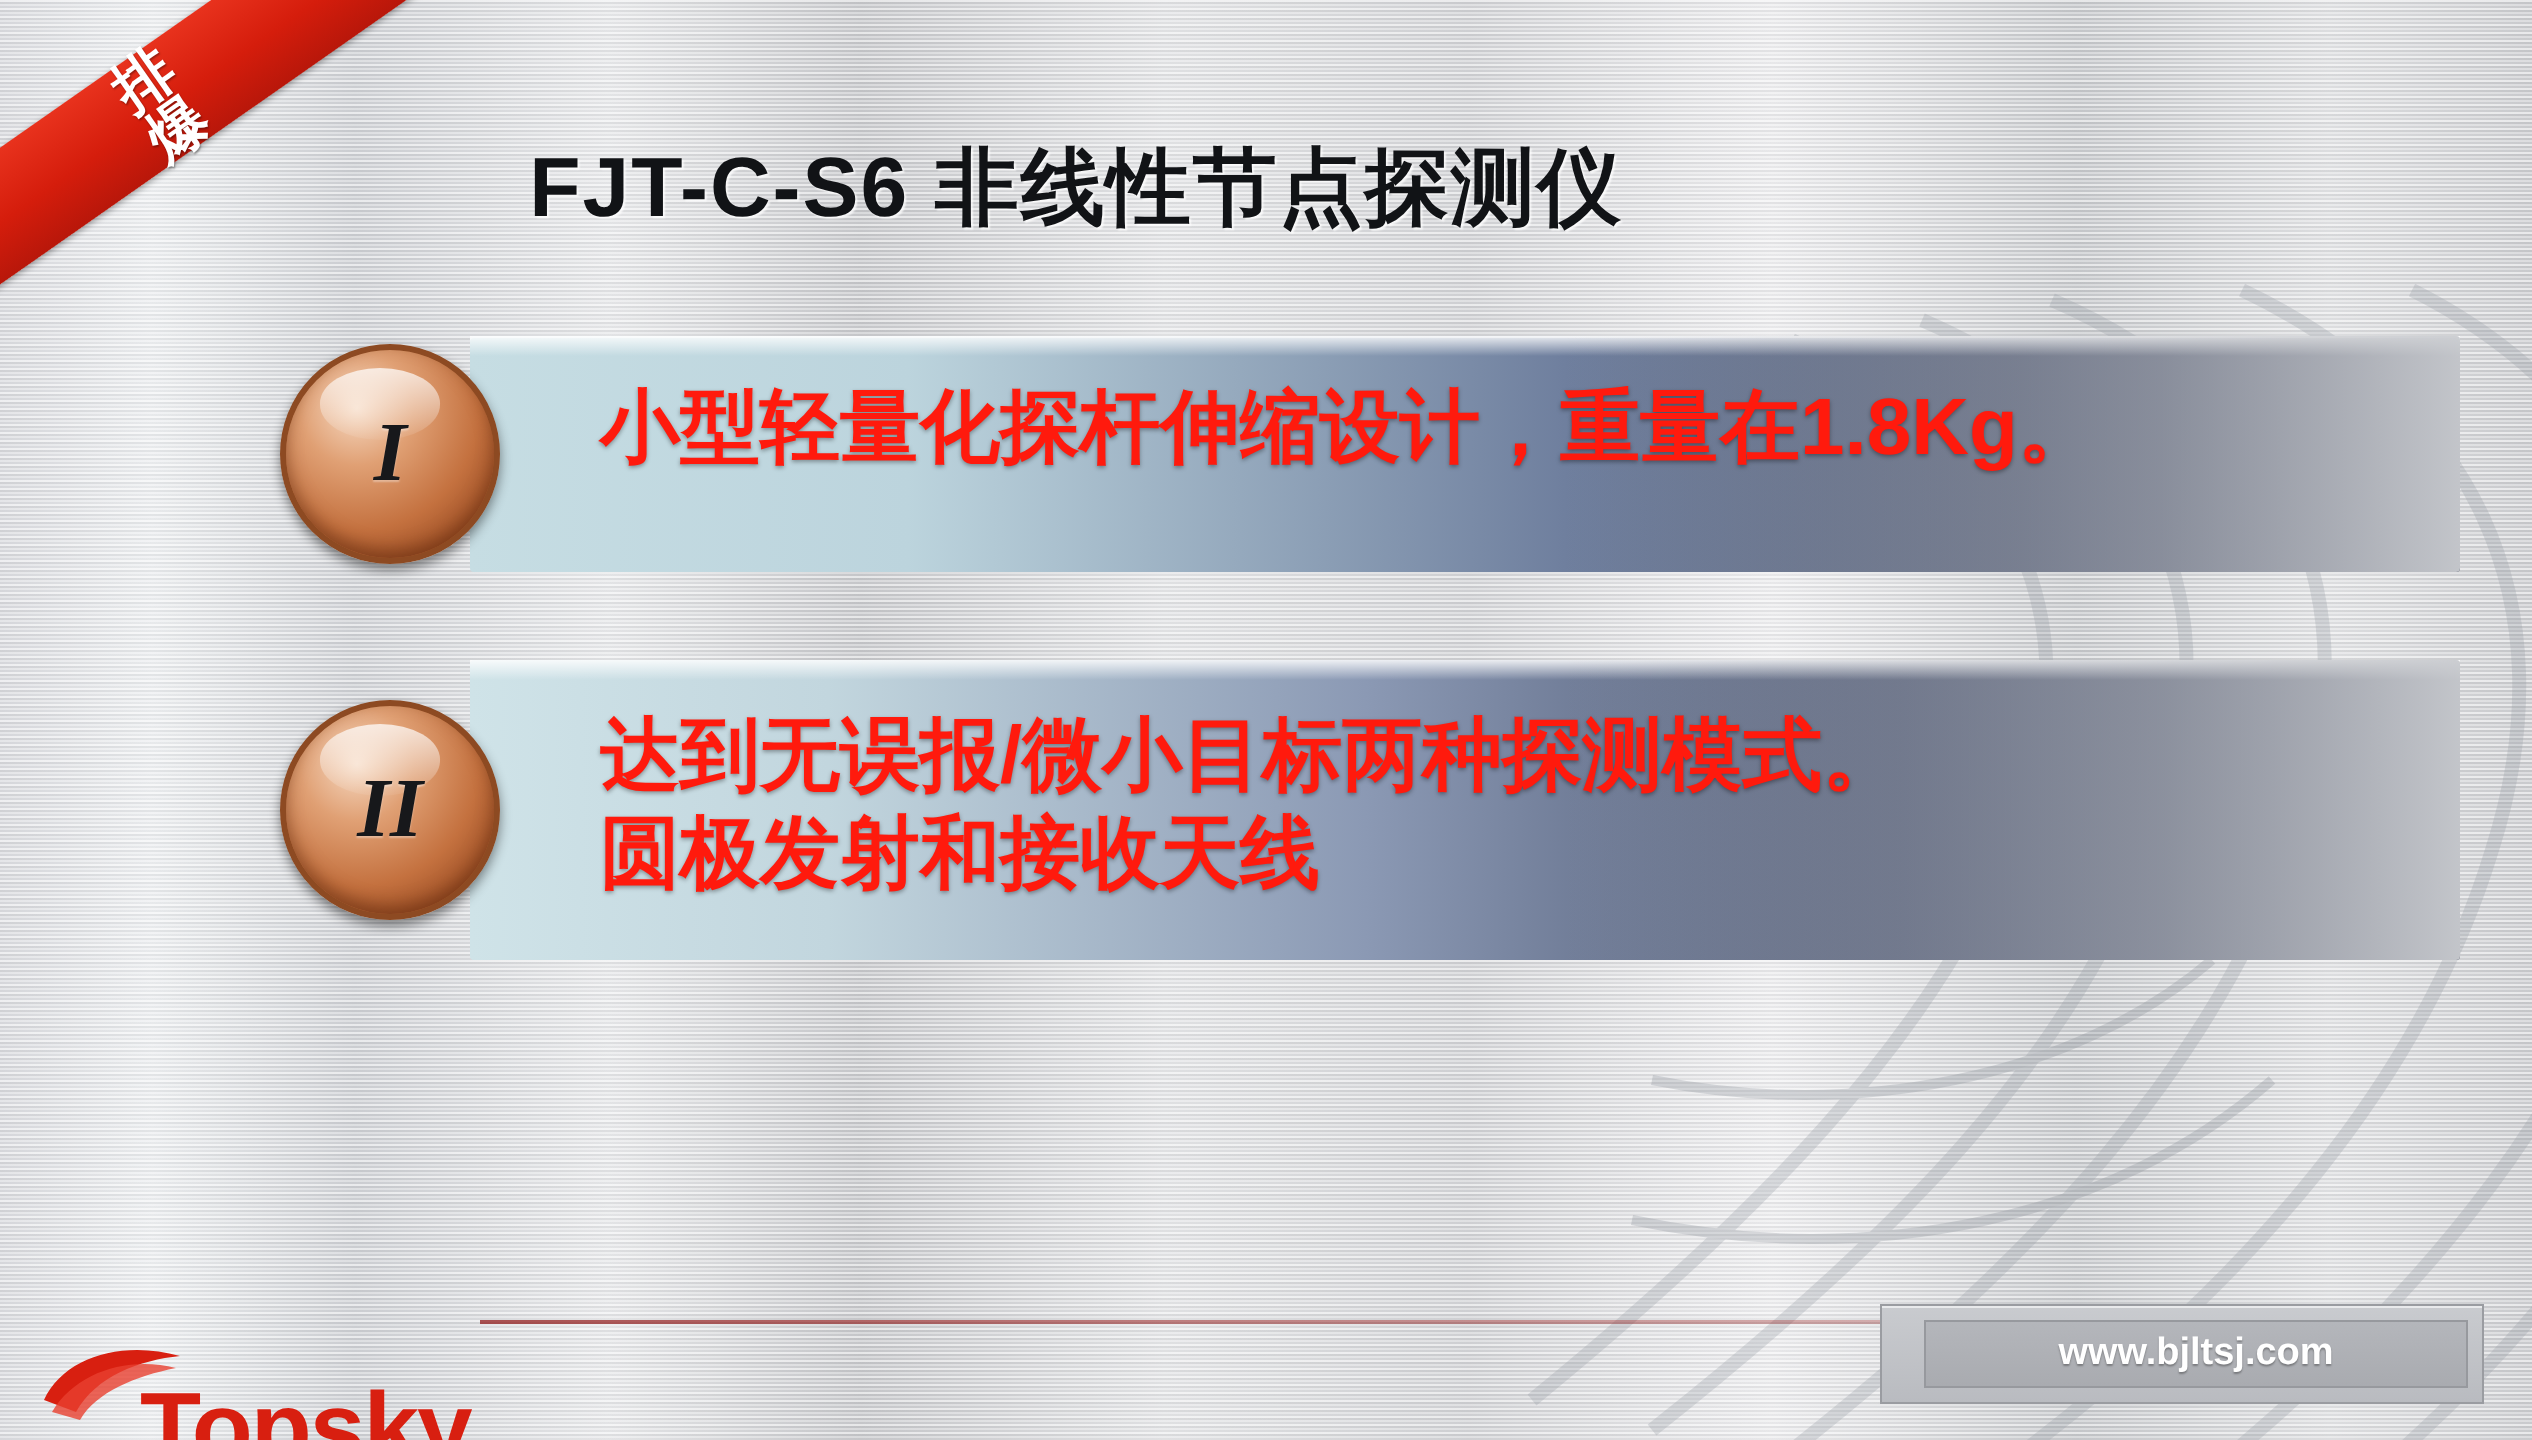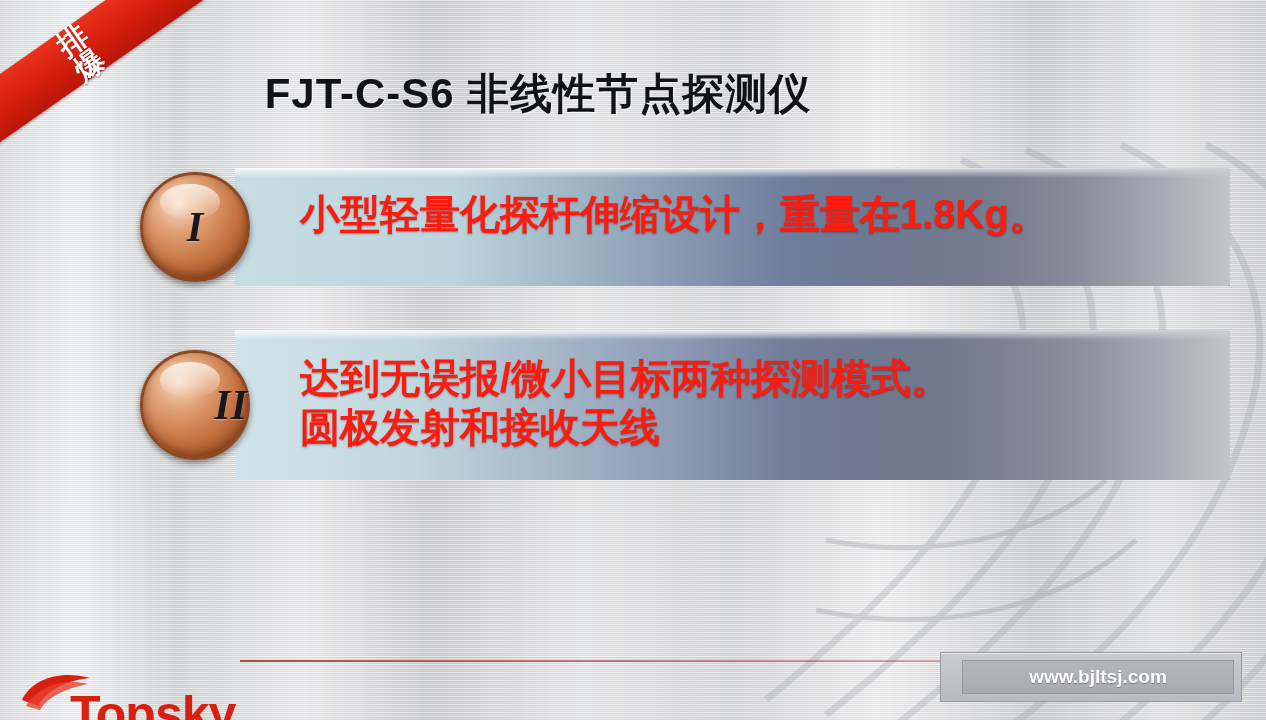--- a/index.html
+++ b/index.html
@@ -158,21 +158,21 @@
     content: "";
     position: absolute;
     left: 16%;
     top: 9%;
     width: 58%;
     height: 34%;
     border-radius: 50%;
     background: linear-gradient(to bottom, rgba(255,255,255,0.75), rgba(255,255,255,0.05));
   }
   .badge-1 { top: 4px; }
-  .badge-2 { top: 20px; justify-content: flex-end; }
+  .badge-2 { top: 20px; }
   .badge-3 { top: 20px; }
   .badge-text {
     position: relative;
     font-family: "Liberation Serif", serif;
     font-style: italic;
     font-weight: bold;
     font-size: 42px;
     color: #17181b;
     text-shadow: 0 1px 1px rgba(255,255,255,0.35);
   }

